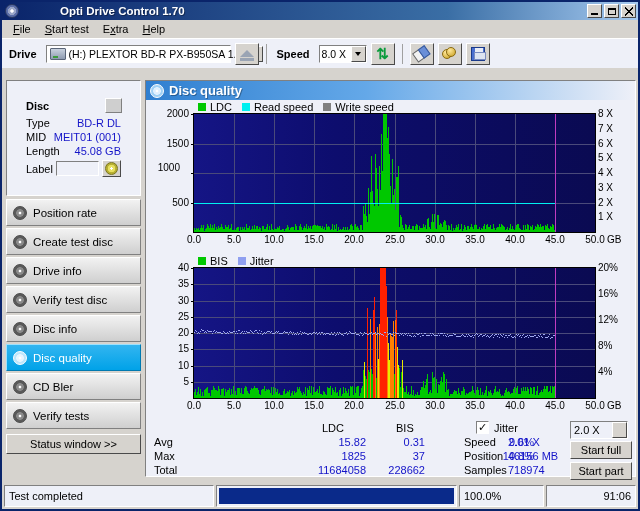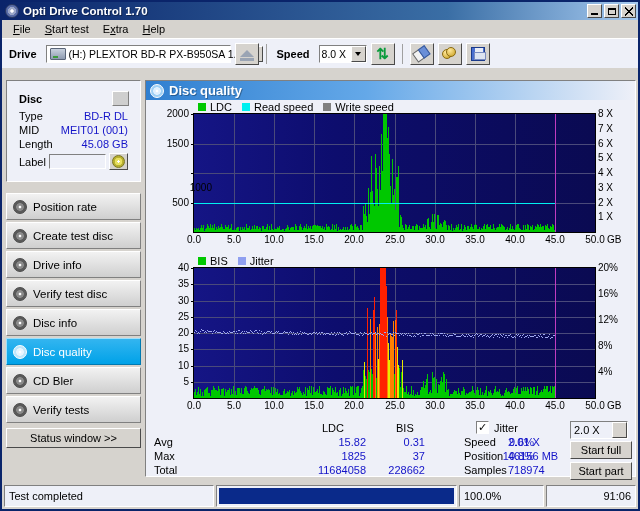--- a/index.html
+++ b/index.html
@@ -7,21 +7,21 @@
   body {
     width:640px; height:511px; overflow:hidden;
     font-family:"Liberation Sans", sans-serif; font-size:11px;
     background:#d6d3ce; color:#000;
   }
   .win { width:640px; height:511px; position:relative;
          border:2px solid #0a246a; background:#d6d3ce; }
 
   
   .titlebar { height:18px; background:linear-gradient(90deg,#0a246a 0%,#3a6ea5 70%,#a6caf0 100%);
-    display:flex; align-items:center; padding:0 2px 0 3px; }
+    display:flex; align-items:center; padding:0 2px 0 3px;gap:37px; }
   .title-ico { width:14px; height:14px; margin-right:4px; position:relative; flex:0 0 auto; }
   .title-ico .d { position:absolute; left:0; top:0; width:14px; height:14px; border-radius:50%;
       background:radial-gradient(circle at 50% 50%, #fff 0 18%, #9aa6c8 20% 45%, #5b6ea8 47% 100%);
       border:1px solid #2b3a63; }
   .title-txt { color:#fff; font-weight:bold; font-size:11.5px; flex:1 1 auto;
       text-shadow:1px 1px 0 rgba(0,0,0,.35); white-space:nowrap; }
   .wbtns { display:flex; gap:2px; }
   .wbtn { width:15px; height:14px; background:#d6d3ce;
       border:1px solid; border-color:#fff #4a4a4a #4a4a4a #fff;
       position:relative; }
@@ -74,21 +74,21 @@
   .coin-ico .c1 { left:0; top:2px; } .coin-ico .c2 { left:4px; top:0; }
   .save-ico { width:14px; height:14px; background:#4a6fd0; border:1px solid #1b3a8a; position:relative; }
   .save-ico::before { content:""; position:absolute; left:3px; top:0; width:8px; height:5px; background:#e8ecf6; }
   .save-ico::after { content:""; position:absolute; left:2px; bottom:0; width:10px; height:6px; background:#dde4f2; border:1px solid #7a8cc0; }
 
   
   .content { position:absolute; left:2px; top:78px; right:2px; bottom:32px; display:flex; }
   .sidebar { width:139px; flex:0 0 auto; padding:0 2px 0 2px; }
 
   .disc-box { border:1px solid; border-color:#808080 #fff #fff #808080; background:#eef0f8;
-      padding:8px; margin-bottom:11px; }
+      padding:15px; margin-bottom:3px; }
   .disc-head { display:flex; align-items:center; justify-content:space-between;
       padding:2px 3px 3px 4px; }
   .disc-head b { font-size:11px; }
   .disc-head .sq { width:17px; height:15px; background:#cfcfcf;
       border:1px solid; border-color:#fff #808080 #808080 #fff; }
   .disc-rows { padding:0 4px 3px 4px; }
   .drow { display:flex; justify-content:space-between; font-size:11px; line-height:14px; }
   .drow .k { color:#000; }
   .drow .v { color:#1414c8; }
   .label-row { display:flex; align-items:center; gap:3px; margin-top:2px; }
@@ -708,21 +708,21 @@
             <div class="axis-ln" style="left: -1px; top: -1px; width: 403px; height: 1px;"></div>
             <div class="axis-ln" style="left: -1px; bottom: -1px; width: 403px; height: 1px;"></div>
             <div class="axis-ln" style="left: -1px; top: -1px; width: 1px; height: 120px;"></div>
             <div class="axis-ln" style="right: -1px; top: -1px; width: 1px; height: 120px;"></div>
           </div>
         <div id="chart1-labels">
             <div class="ylab" style="left: 0px; top: -6px; width: 43px;">2000</div>
             <div class="axis-ln" style="left: 45px; top: 0px; width: 3px; height: 1px;"></div>
             <div class="ylab" style="left: 0px; top: 24px; width: 43px;">1500</div>
             <div class="axis-ln" style="left: 45px; top: 30px; width: 3px; height: 1px;"></div>
-            <div class="ylab" style="left: 0px; top: 68px; width: 66px;">1000</div>
+            <div class="ylab" style="left: 0px; top: 48px; width: 34px;">1000</div>
             <div class="axis-ln" style="left: 45px; top: 59px; width: 3px; height: 1px;"></div>
             <div class="ylab" style="left: 0px; top: 83px; width: 43px;">500</div>
             <div class="axis-ln" style="left: 45px; top: 89px; width: 3px; height: 1px;"></div>
             <div class="y2lab" style="left: 452px; top: -6px;">8 X</div>
             <div class="y2lab" style="left: 452px; top: 9px;">7 X</div>
             <div class="y2lab" style="left: 452px; top: 24px;">6 X</div>
             <div class="y2lab" style="left: 452px; top: 38px;">5 X</div>
             <div class="y2lab" style="left: 452px; top: 53px;">4 X</div>
             <div class="y2lab" style="left: 452px; top: 68px;">3 X</div>
             <div class="y2lab" style="left: 452px; top: 83px;">2 X</div>

